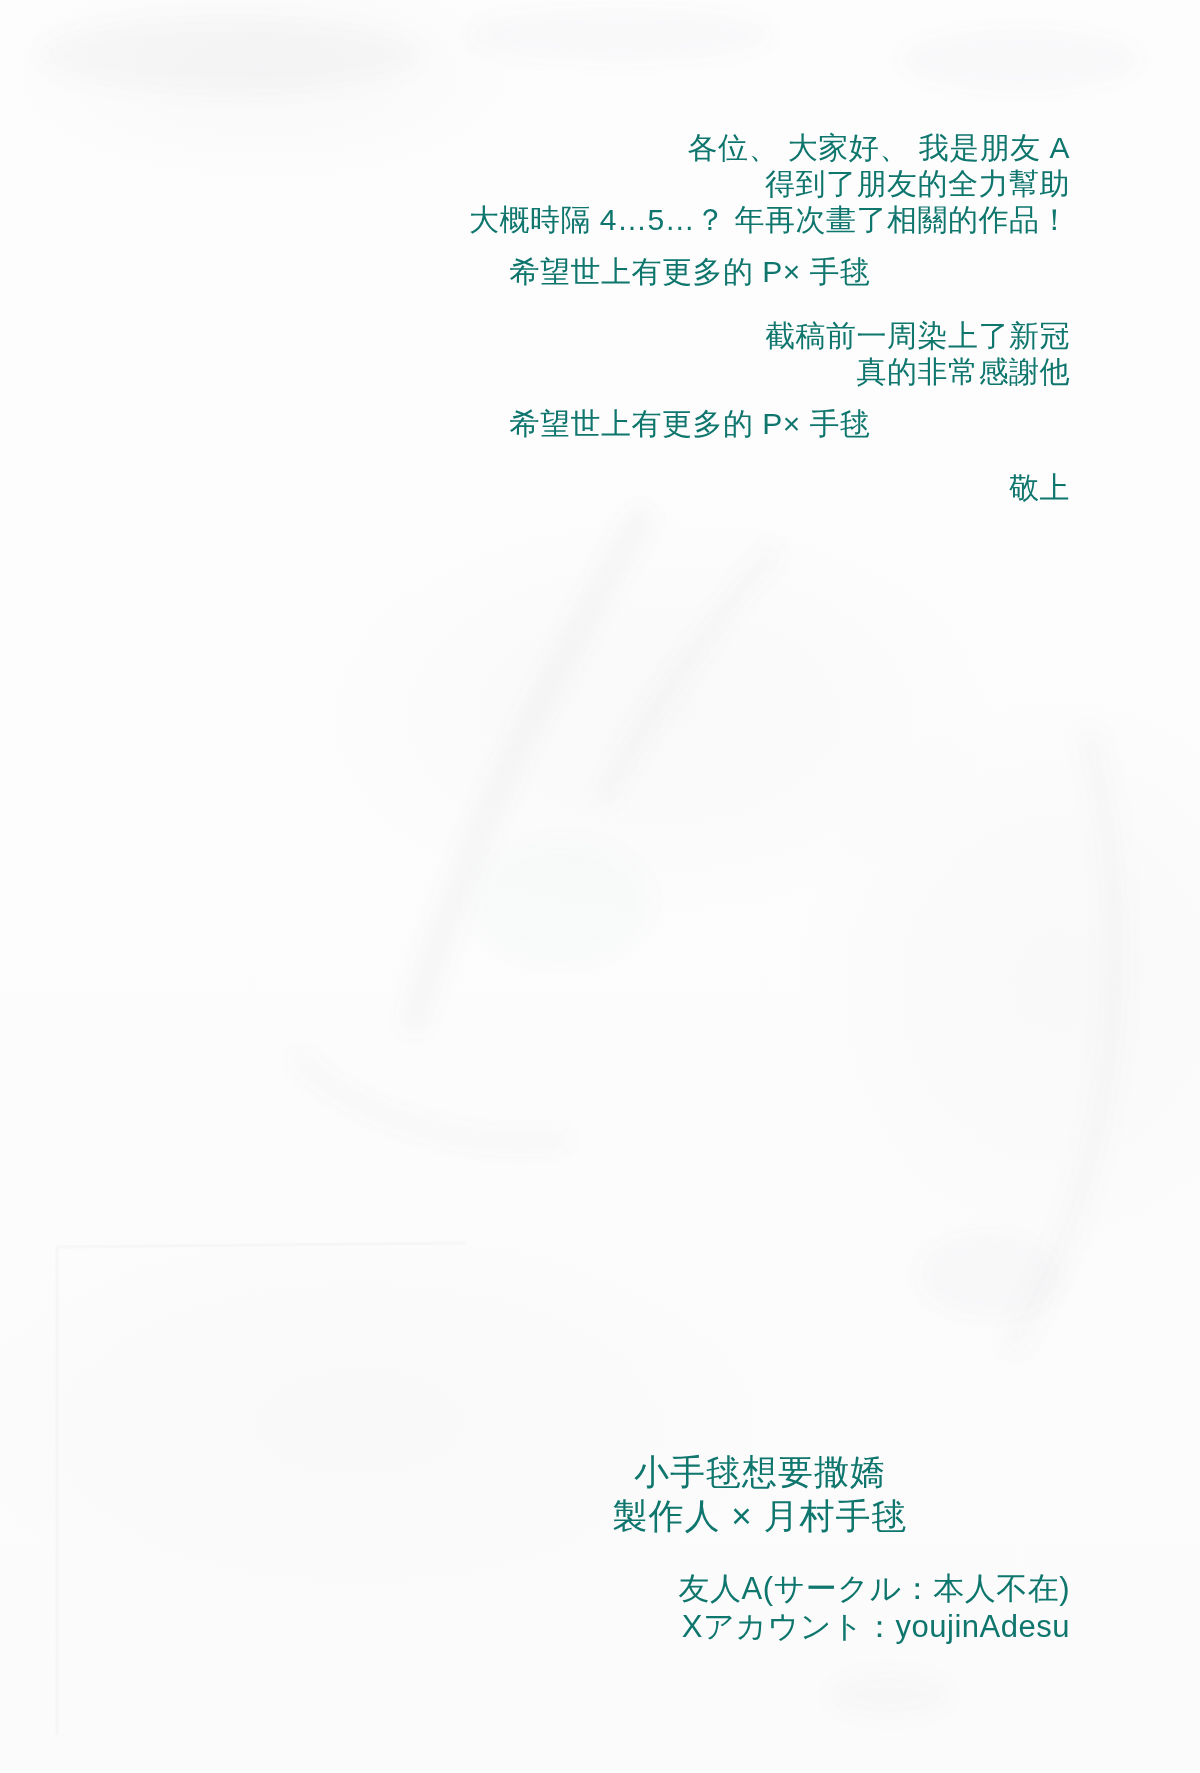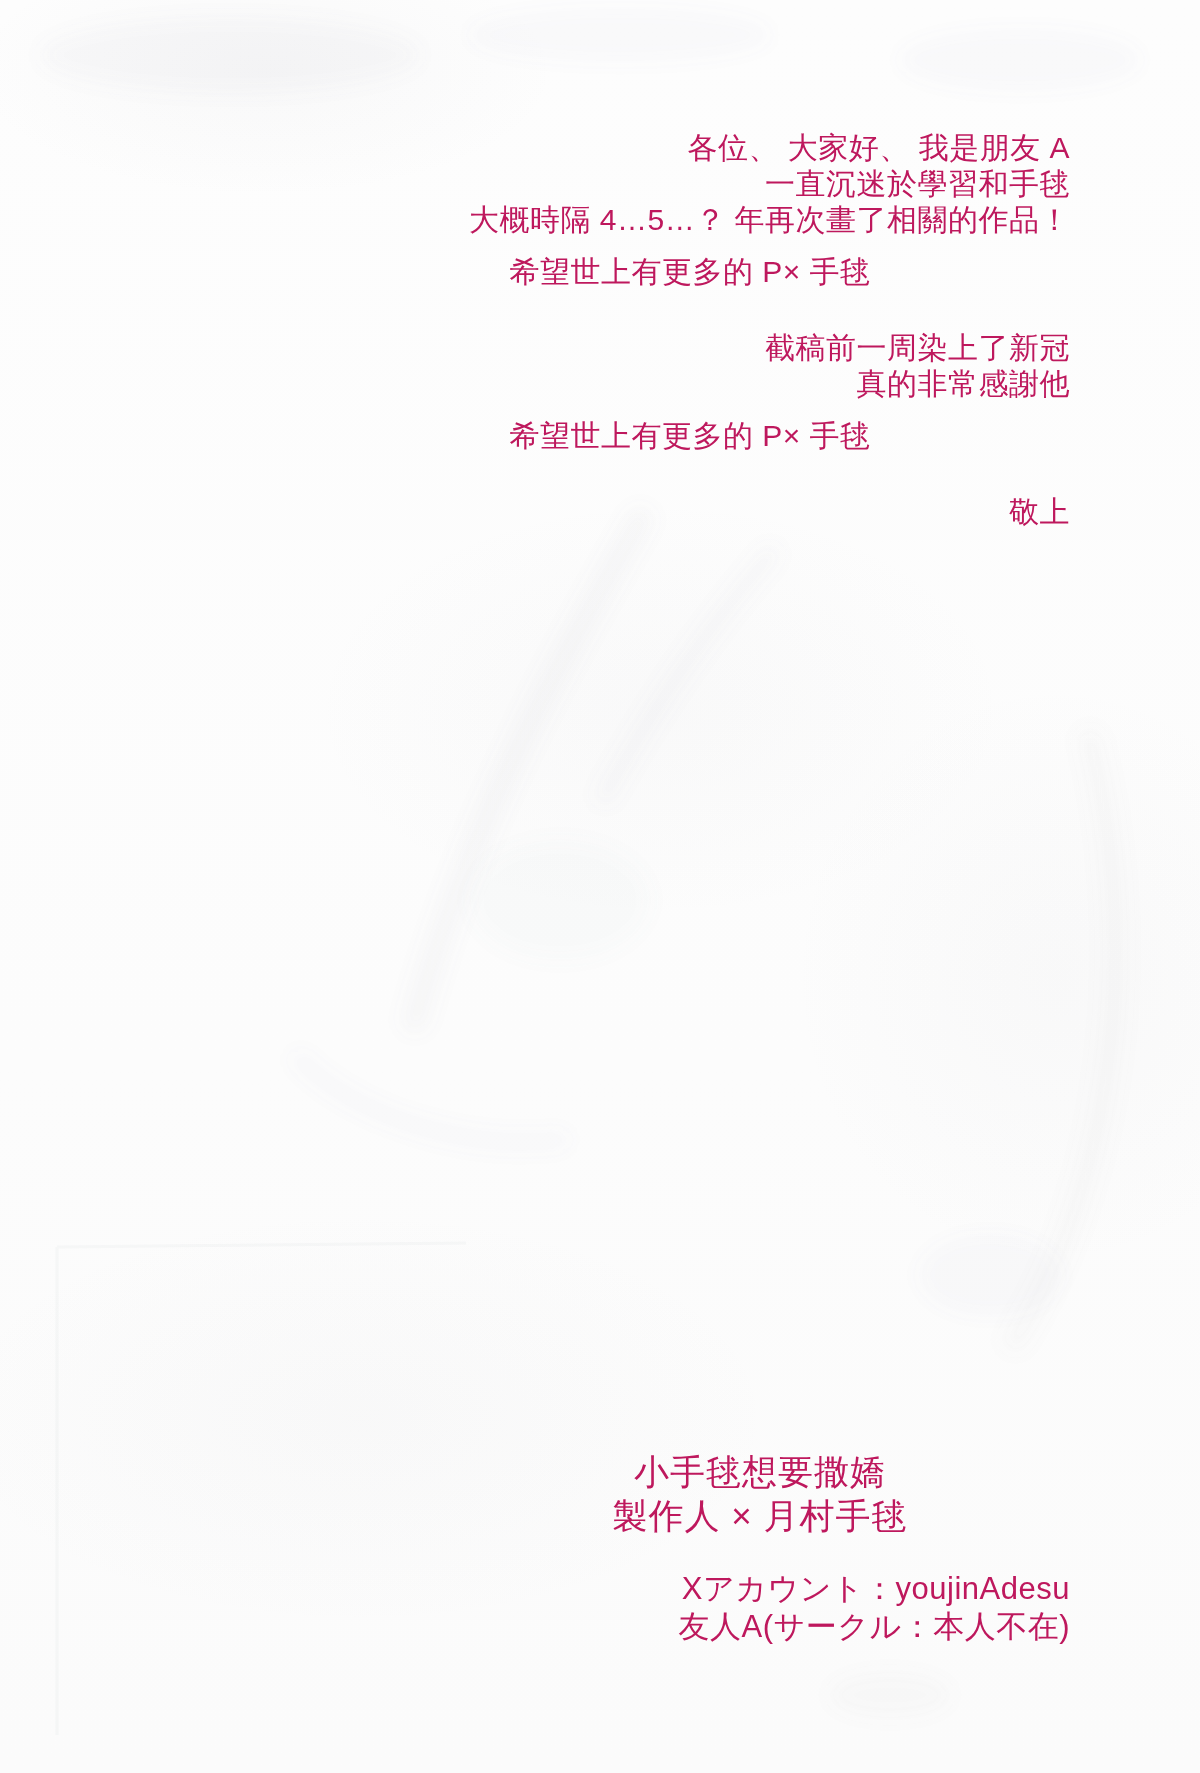--- a/index.html
+++ b/index.html
@@ -25,35 +25,35 @@
       radial-gradient(ellipse 600px 300px at 30% 80%, rgba(160,160,168,0.035), rgba(160,160,168,0) 70%),
       linear-gradient(180deg, #fdfdfd 0%, #fcfcfc 60%, #fbfbfb 100%);
   }
   .ghost-layer {
     position: absolute;
     inset: 0;
     pointer-events: none;
   }
   .textline {
     white-space: pre;
-    color: #be185d;
+    color: #0f766e;
   }
   
   .afterword {
     position: absolute;
     top: 130px;
     right: 130px;
     width: 760px;
     text-align: right;
     font-size: 30px;
     line-height: 36px;
     letter-spacing: 0.5px;
   }
   .afterword .gap-sm { margin-top: 16px; text-align: center; }
-  .afterword .gap-md { margin-top: 40px; }
+  .afterword .gap-md { margin-top: 28px; }
   
   .title-block {
     position: absolute;
     top: 1450px;
     right: 130px;
     width: 620px;
     text-align: center;
     font-size: 35px;
     line-height: 44px;
     letter-spacing: 1px;
@@ -97,30 +97,30 @@
   </g>
 
   <g stroke="#8d93a0" stroke-width="3" opacity="0.05" fill="none">
     <line x1="57" y1="1247" x2="466" y2="1243"></line>
     <line x1="57" y1="1247" x2="57" y2="1735"></line>
   </g>
 </svg>
 
 <div class="afterword">
   <div class="textline">各位、 大家好、 我是朋友 A</div>
-  <div class="textline">一直沉迷於學習和手毬</div>
+  <div class="textline">得到了朋友的全力幫助</div>
   <div class="textline">大概時隔 4…5…？ 年再次畫了相關的作品！</div>
   <div class="textline gap-sm">希望世上有更多的 P× 手毬</div>
   <div class="textline gap-md">截稿前一周染上了新冠</div>
   <div class="textline">真的非常感謝他</div>
   <div class="textline gap-sm">希望世上有更多的 P× 手毬</div>
   <div class="textline gap-md">敬上</div>
 </div>
 
 <div class="title-block">
   <div class="textline">小手毬想要撒嬌</div>
   <div class="textline">製作人 × 月村手毬</div>
 </div>
 
 <div class="credit-block">
+  <div class="textline">友人A(サークル：本人不在)</div>
   <div class="textline">Xアカウント：youjinAdesu</div>
-  <div class="textline">友人A(サークル：本人不在)</div>
 </div>
 
 </body></html>

